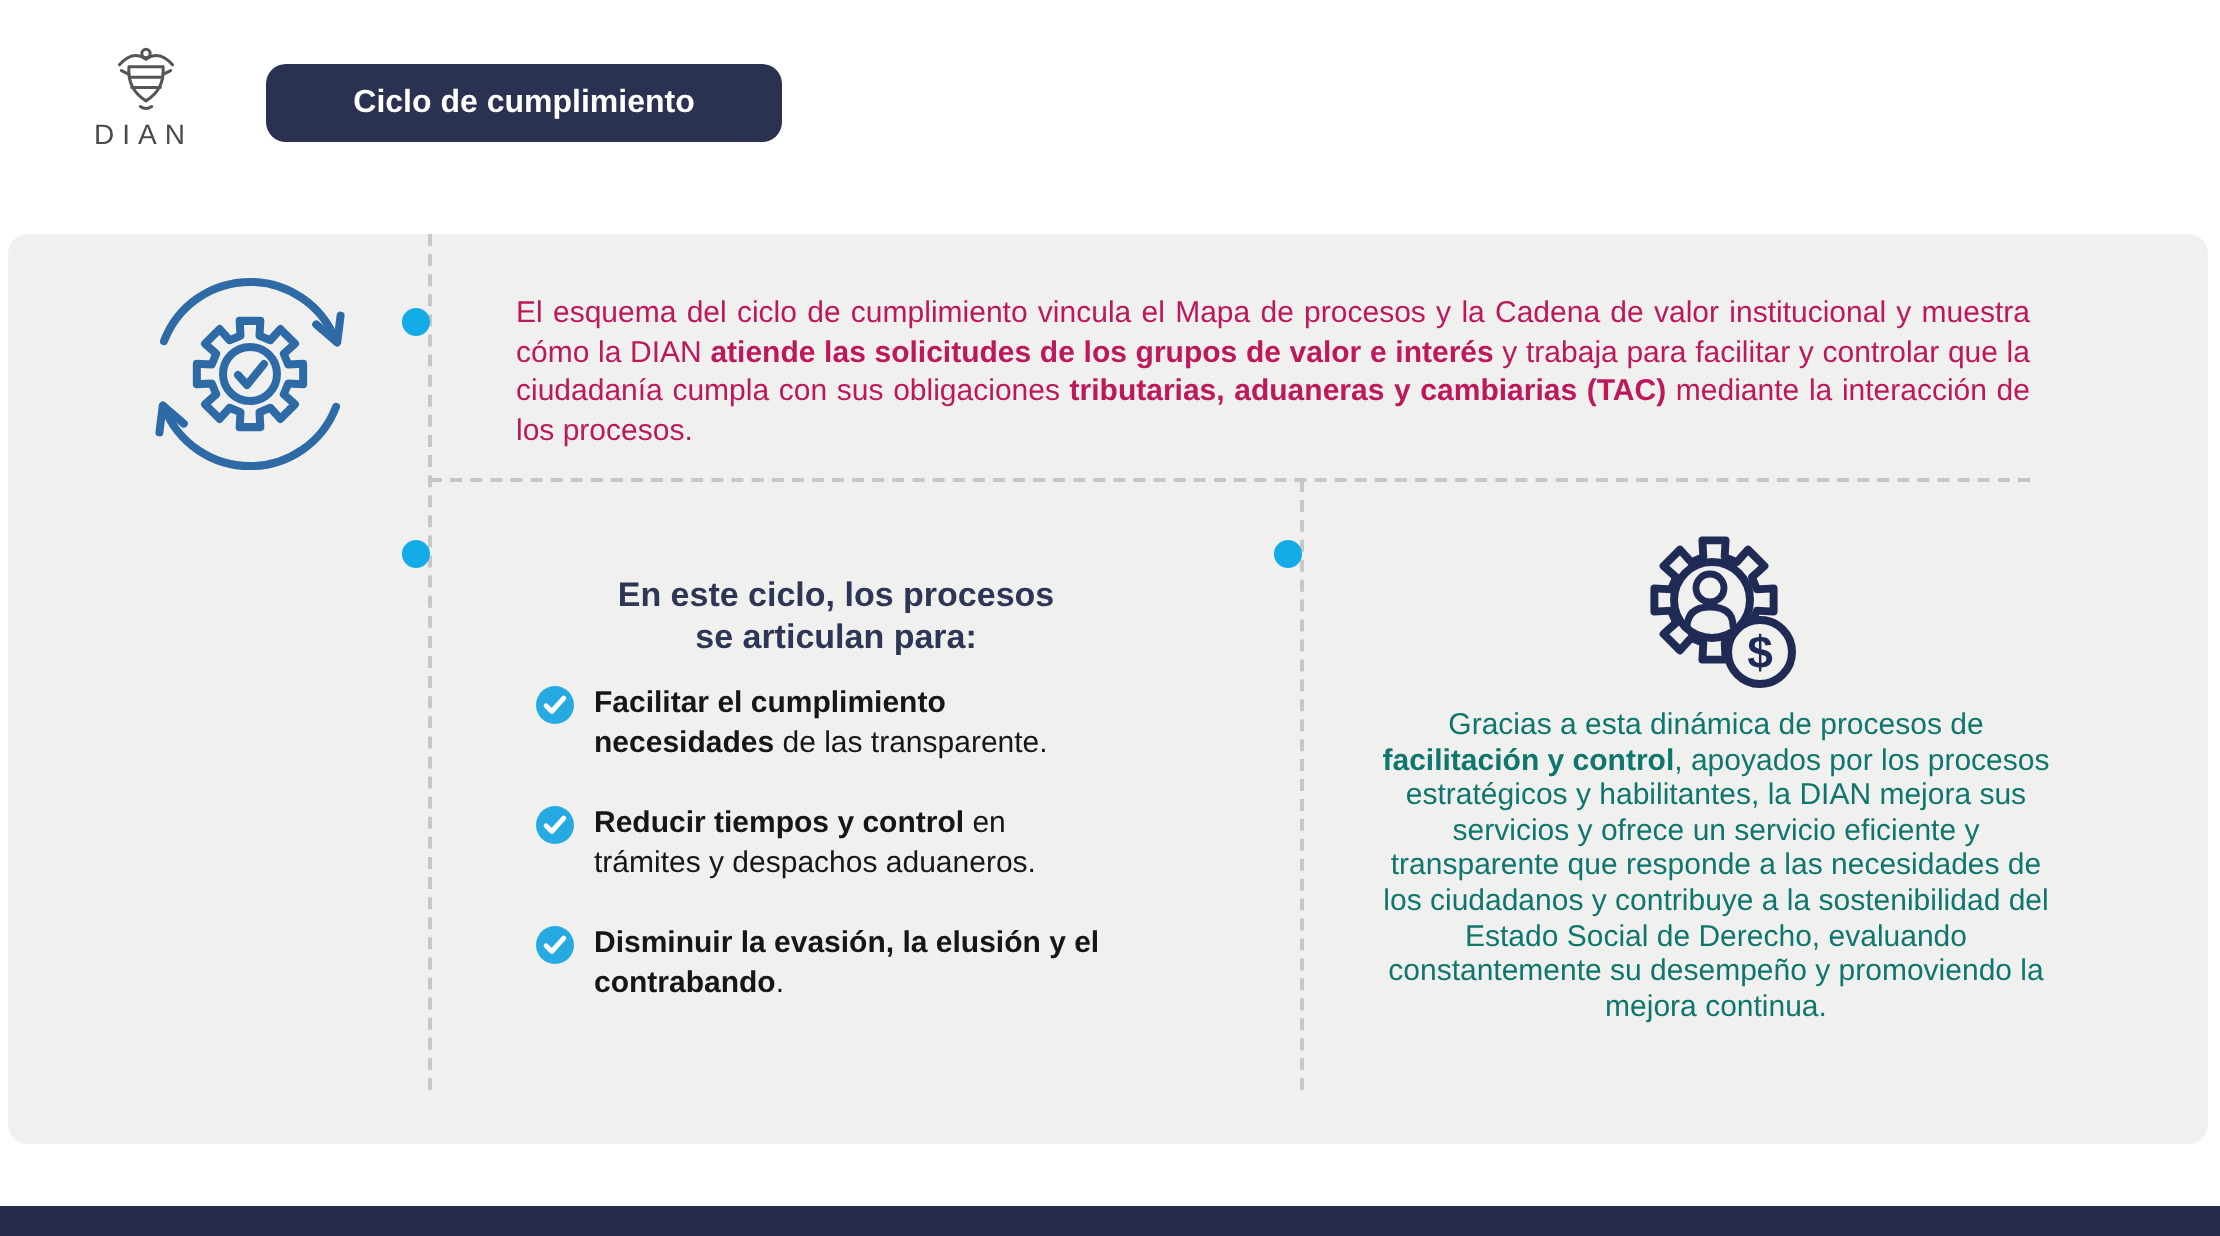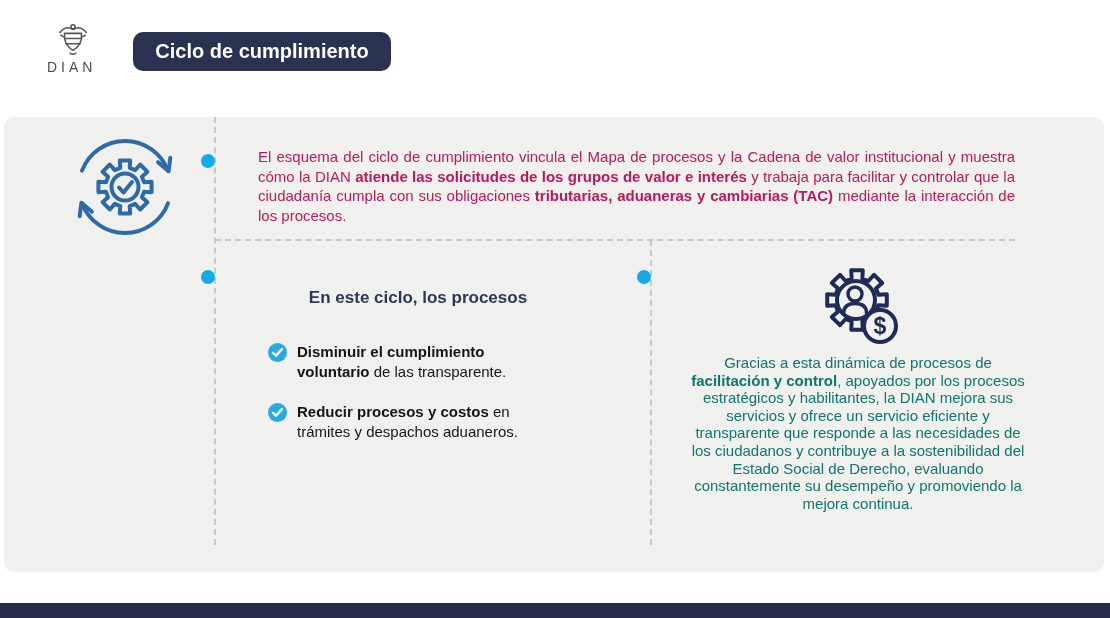--- a/index.html
+++ b/index.html
@@ -33,21 +33,21 @@
   .title-pill {
     position: absolute;
     left: 133px; top: 32px;
     width: 258px; height: 39px;
     background: #2b3150;
     border-radius: 10px;
     display: flex; align-items: center; justify-content: center;
   }
   .title-pill span {
     color: #ffffff;
-    font-size: 20px;
+    font-size: 16px;
     font-weight: bold;
   }
 
   
   .panel {
     position: absolute;
     left: 4px; top: 117px;
     width: 1100px; height: 455px;
     background: #f0f0ef;
     border-radius: 10px;
@@ -178,40 +178,48 @@
     <path d="M -43 -16.4 A 46 46 0 0 1 43 -16.4"></path>
     <path d="M 33.1 -24.8 L 43.6 -15.8 L 45.3 -29.2"></path>
     <path d="M 43 16.4 A 46 46 0 0 1 -43 16.4"></path>
     <path d="M -33.1 24.8 L -43.6 15.8 L -45.3 29.2"></path>
   </svg>
 
   <p class="intro"><span>El esquema del ciclo de cumplimiento vincula el Mapa de procesos y la Cadena de valor institucional y muestra cómo la DIAN </span><span class="b">atiende las solicitudes de los grupos de valor e interés</span><span> y trabaja para facilitar y controlar que la ciudadanía cumpla con sus obligaciones </span><span class="b">tributarias, aduaneras y cambiarias (TAC)</span><span> mediante la interacción de los procesos.</span></p>
 
   <div class="mid-heading">
     <div>En este ciclo, los procesos</div>
+    <div>se articulan para:</div>
   </div>
 
   <div class="bullets">
 
     <div class="bullet">
       <svg class="chk" width="19" height="19" viewBox="0 0 20 20">
         <circle cx="10" cy="10" r="10" fill="#27aae1"></circle>
         <path d="M 5.3 10.4 L 8.4 13.4 L 14.6 6.4" stroke="#ffffff" stroke-width="2.6" fill="none" stroke-linecap="round" stroke-linejoin="round"></path>
       </svg>
-      <p><span class="b">Disminuir el cumplimiento voluntario</span><span> de las transparente.</span></p>
+      <p><span class="b">Facilitar el cumplimiento necesidades</span><span> de las transparente.</span></p>
     </div>
 
     <div class="bullet">
       <svg class="chk" width="19" height="19" viewBox="0 0 20 20">
         <circle cx="10" cy="10" r="10" fill="#27aae1"></circle>
         <path d="M 5.3 10.4 L 8.4 13.4 L 14.6 6.4" stroke="#ffffff" stroke-width="2.6" fill="none" stroke-linecap="round" stroke-linejoin="round"></path>
       </svg>
-      <p><span class="b">Reducir procesos y costos</span><span> en trámites y despachos aduaneros.</span></p>
+      <p><span class="b">Reducir tiempos y control</span><span> en trámites y despachos aduaneros.</span></p>
     </div>
 
+    <div class="bullet">
+      <svg class="chk" width="19" height="19" viewBox="0 0 20 20">
+        <circle cx="10" cy="10" r="10" fill="#27aae1"></circle>
+        <path d="M 5.3 10.4 L 8.4 13.4 L 14.6 6.4" stroke="#ffffff" stroke-width="2.6" fill="none" stroke-linecap="round" stroke-linejoin="round"></path>
+      </svg>
+      <p><span class="b">Disminuir la evasión, la elusión y el contrabando</span><span>.</span></p>
+    </div>
 
   </div>
 
   <svg class="money-gear-icon" width="92" height="86" viewBox="-44 -40 92 86" fill="none" stroke="#1f2a55" stroke-width="4" stroke-linecap="round" stroke-linejoin="round">
     <polygon transform="scale(0.92)" stroke-width="4.3" points="32.4,-6.3 32.4,6.3 23.3,5.8 20.6,12.4 27.4,18.5 18.5,27.4 12.4,20.6 5.8,23.3 6.3,32.4 -6.3,32.4 -5.8,23.3 -12.4,20.6 -18.5,27.4 -27.4,18.5 -20.6,12.4 -23.3,5.8 -32.4,6.3 -32.4,-6.3 -23.3,-5.8 -20.6,-12.4 -27.4,-18.5 -18.5,-27.4 -12.4,-20.6 -5.8,-23.3 -6.3,-32.4 6.3,-32.4 5.8,-23.3 12.4,-20.6 18.5,-27.4 27.4,-18.5 20.6,-12.4 23.3,-5.8"></polygon>
     <circle cx="-1" cy="0" r="19"></circle>
     <circle cx="-2" cy="-6" r="7" stroke-width="3.4"></circle>
     <path d="M -13.5 14 Q -13.5 3.5 -2 3.5 Q 9.5 3.5 9.5 13" stroke-width="3.4"></path>
     <circle cx="23" cy="26" r="16" fill="#f0f0ef"></circle>
     <text x="23" y="34" text-anchor="middle" stroke="none" fill="#1f2a55" font-family="Liberation Sans, sans-serif" font-size="23" font-weight="bold">$</text>

